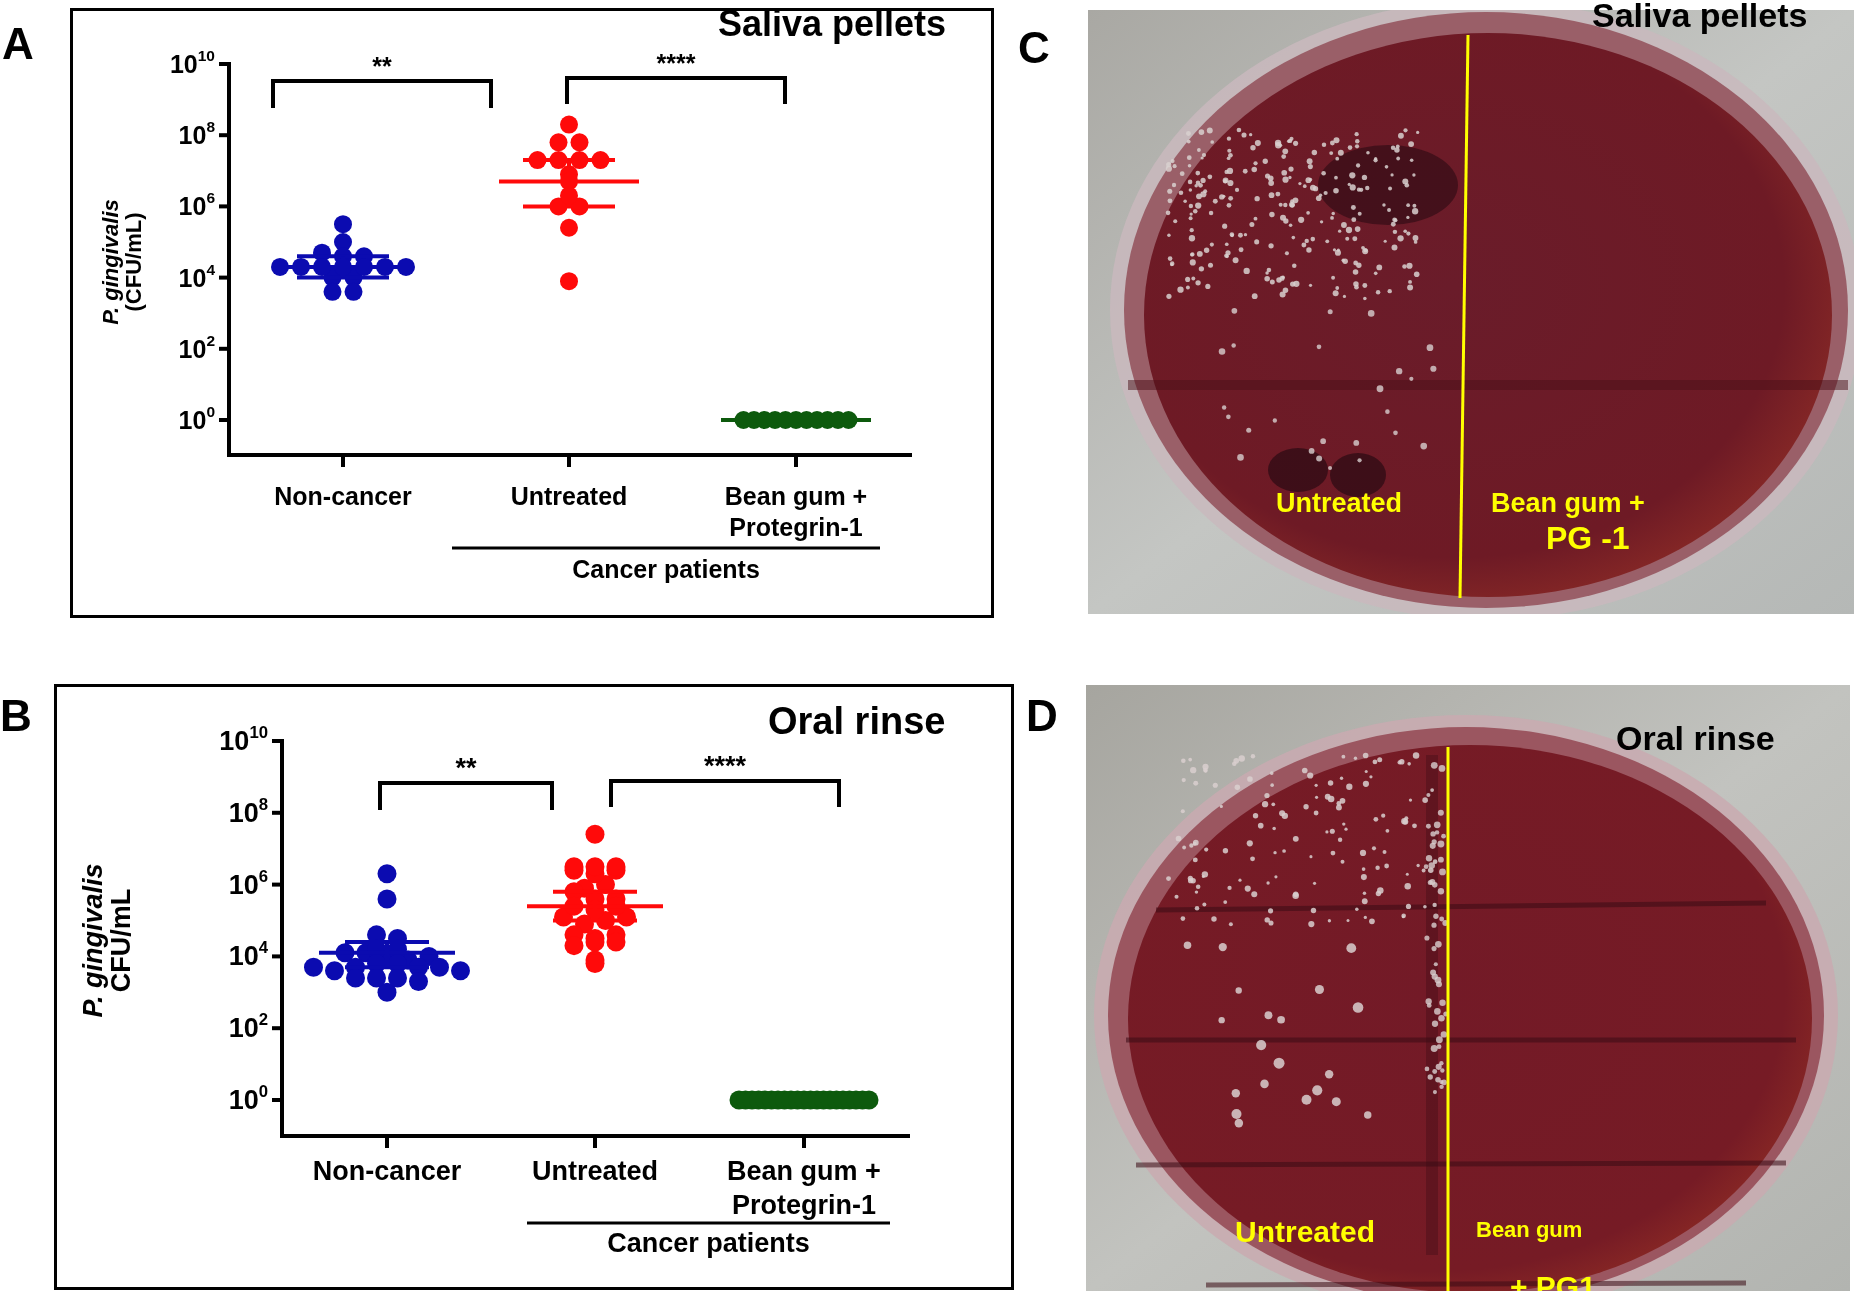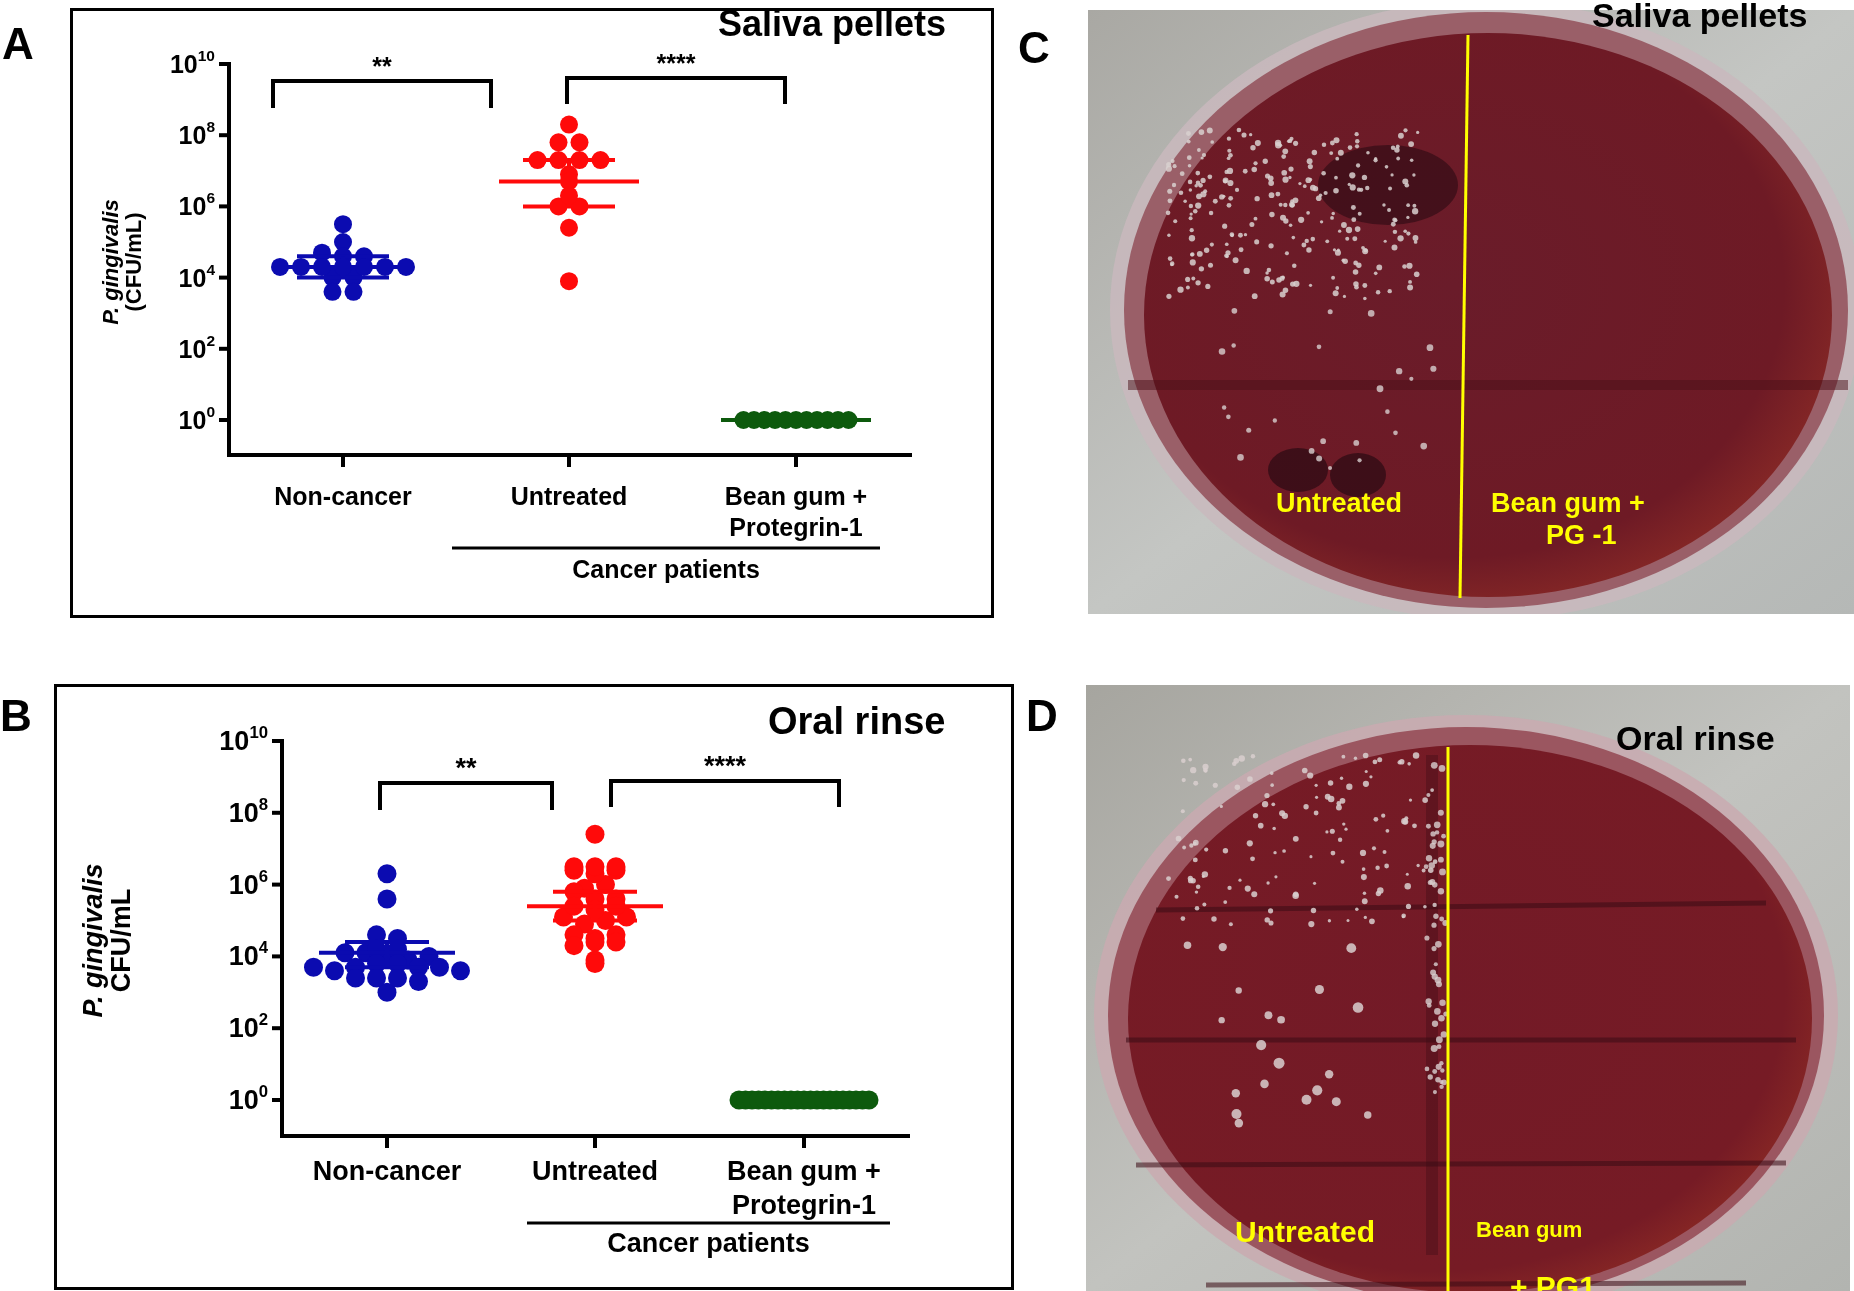--- a/index.html
+++ b/index.html
@@ -536,21 +536,21 @@
         <circle cx="145.6587791495199" cy="335.48765432098764" r="2.229539609053498" opacity="0.8"></circle>
         <circle cx="242.1832133058985" cy="301.86008230452677" r="2.5103459362139917" opacity="0.8"></circle>
         <circle cx="283.1983882030178" cy="303.417695473251" r="3.32934670781893" opacity="0.8"></circle>
         <circle cx="140.37097050754457" cy="406.82716049382714" r="2.3115419238683126" opacity="0.8"></circle>
         <circle cx="345.36762688614544" cy="358.7551440329218" r="3.08193158436214" opacity="0.8"></circle>
       </g>
     <line x1="380" y1="25" x2="372" y2="588" stroke="#ffff00" stroke-width="3"></line>
   </svg>
   <div class="plate-label" style="left:188px;top:478px;font-size:27px;">Untreated</div>
   <div class="plate-label" style="left:403px;top:478px;font-size:27px;">Bean gum +</div>
-  <div class="plate-label" style="left:458px;top:510px;font-size:27px;">PG -1</div>
+  <div class="plate-label" style="left:458px;top:510px;font-size:32px;">PG -1</div>
 </div>
 <div class="photo-title" style="left:1592px;top:-2px;">Saliva pellets</div>
 
 <div class="panel-letter" style="left:1026px;top:694px;">D</div>
 <div class="photo" style="left:1086px;top:685px;width:764px;height:606px;">
   <svg width="764" height="606" viewBox="0 0 764 606">
     <defs>
       <linearGradient id="steelD" x1="0" y1="0" x2="1" y2="1">
         <stop offset="0" stop-color="#a6a59f"></stop>
           <stop offset="0.5" stop-color="#c2c3bf"></stop>

